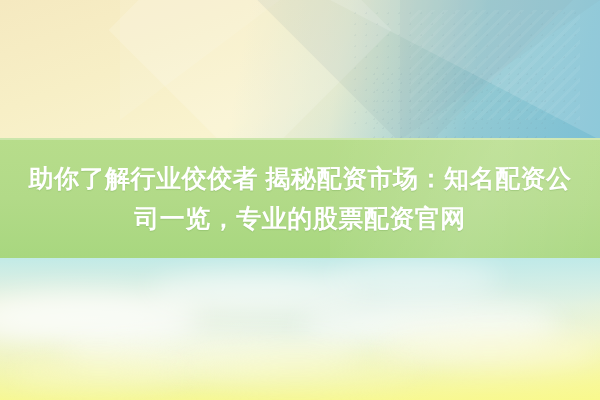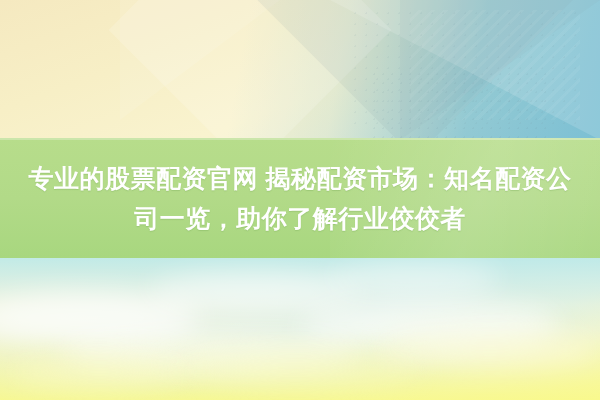--- a/index.html
+++ b/index.html
@@ -214,18 +214,18 @@
   <div class="cloud c4"></div>
   <div class="cloud c5"></div>
   <div class="cloud c6"></div>
   <div class="cloud c7"></div>
   <div class="cloud c8"></div>
 
   <div class="headline-band">
     <div class="band-top-edge"></div>
     <div class="band-sheen"></div>
     <div class="headline">
-      <span class="line1">专业的股票配资官网 揭秘配资市场：知名配资公</span>
-      <span class="line2">司一览，助你了解行业佼佼者</span>
+      <span class="line1">助你了解行业佼佼者 揭秘配资市场：知名配资公</span>
+      <span class="line2">司一览，专业的股票配资官网</span>
     </div>
   </div>
 
 </div>
 
 </body></html>

